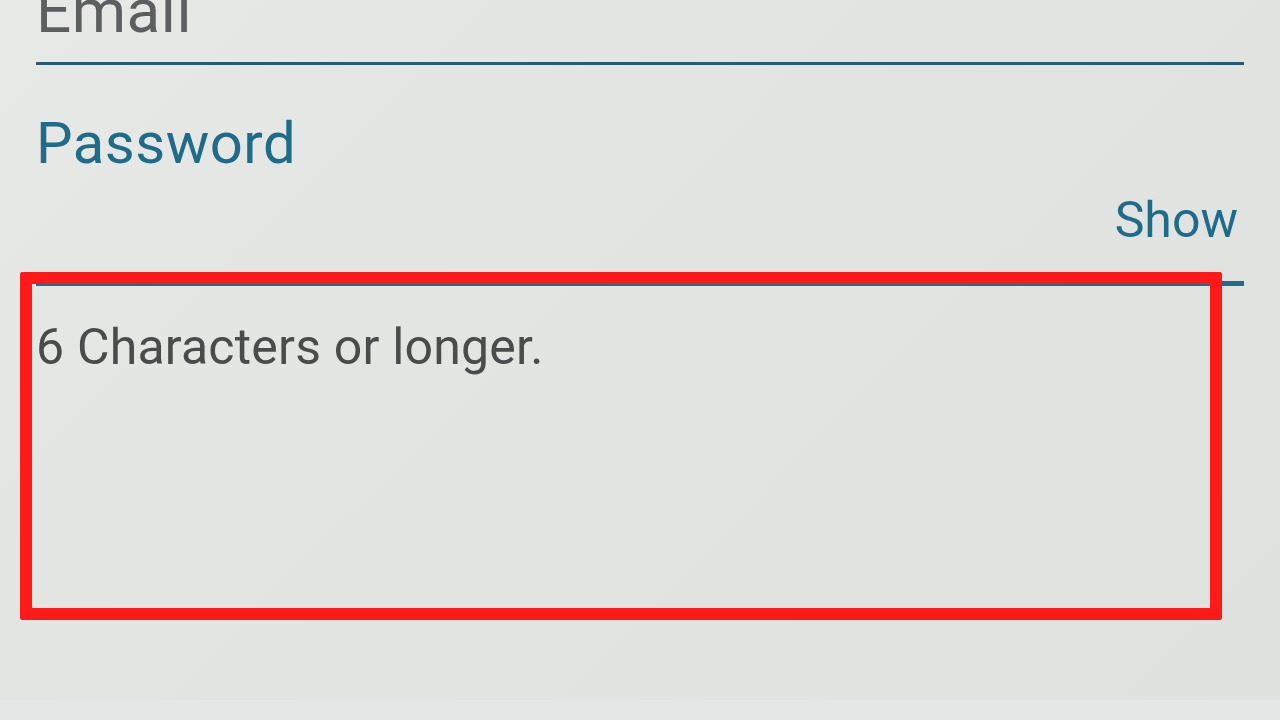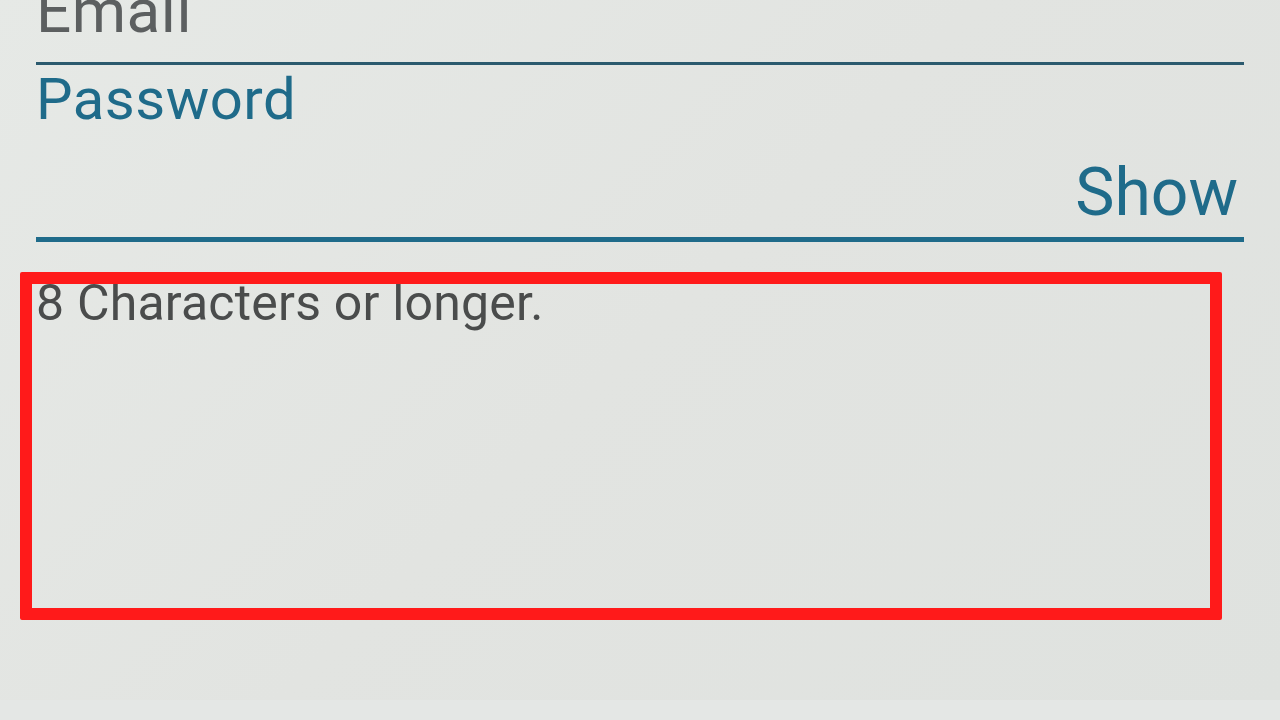--- a/index.html
+++ b/index.html
@@ -32,32 +32,33 @@
   }
   .email-underline {
     height: 3px;
     background: #2b5a6e;
     margin-top: 20px;
     width: 100%;
   }
 
   
   .password-group {
+    margin-top: 44px;
     position: relative;
   }
   .password-label {
     font-size: 58px;
     color: #1f6b8a;
     letter-spacing: 0.5px;
   }
   .show-toggle {
     position: absolute;
     right: 6px;
-    top: 89px;
-    font-size: 66px;
+    top: 82px;
+    font-size: 50px;
     color: #1f6b8a;
     cursor: pointer;
     user-select: none;
     text-align: right;
   }
   .password-underline {
     height: 5px;
     background: #1f6b8a;
     margin-top: 104px;
     width: 100%;
@@ -96,19 +97,19 @@
     <div class="email-label">Email</div>
     <div class="email-underline"></div>
   </div>
 
   <div class="password-group">
     <div class="password-label">Password</div>
     <div class="show-toggle">Show</div>
     <div class="password-underline"></div>
 
     <div class="requirements">
-      <div class="req-line">8 Characters or longer.</div>
+      <div class="req-line">6 Characters or longer.</div>
     </div>
   </div>
 
   <div class="highlight-box"></div>
 
 </div>
 
 </body></html>

